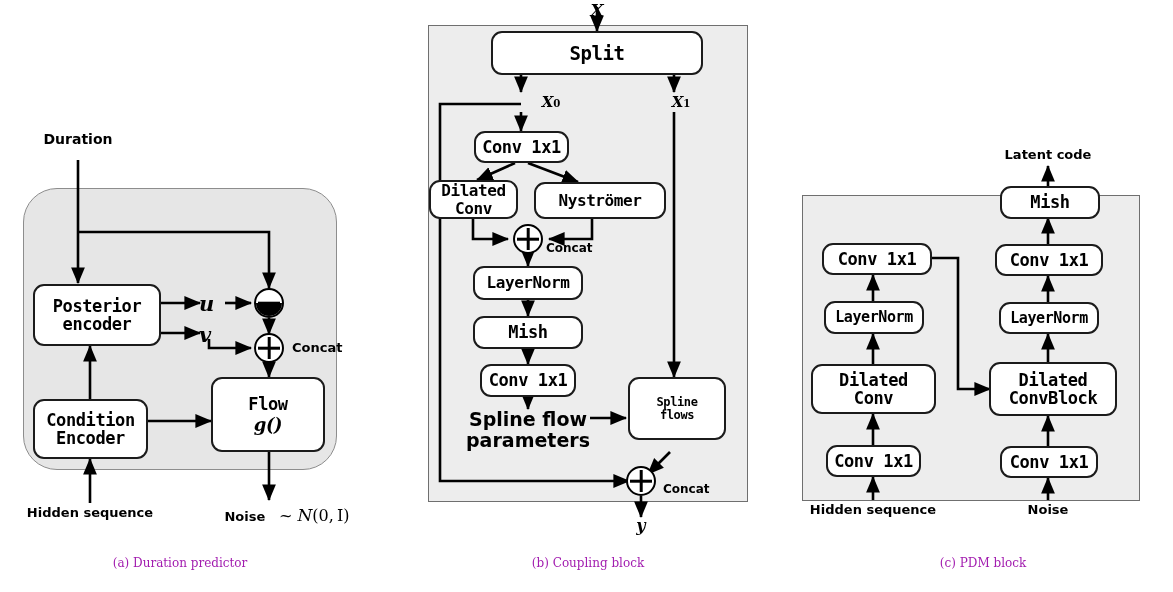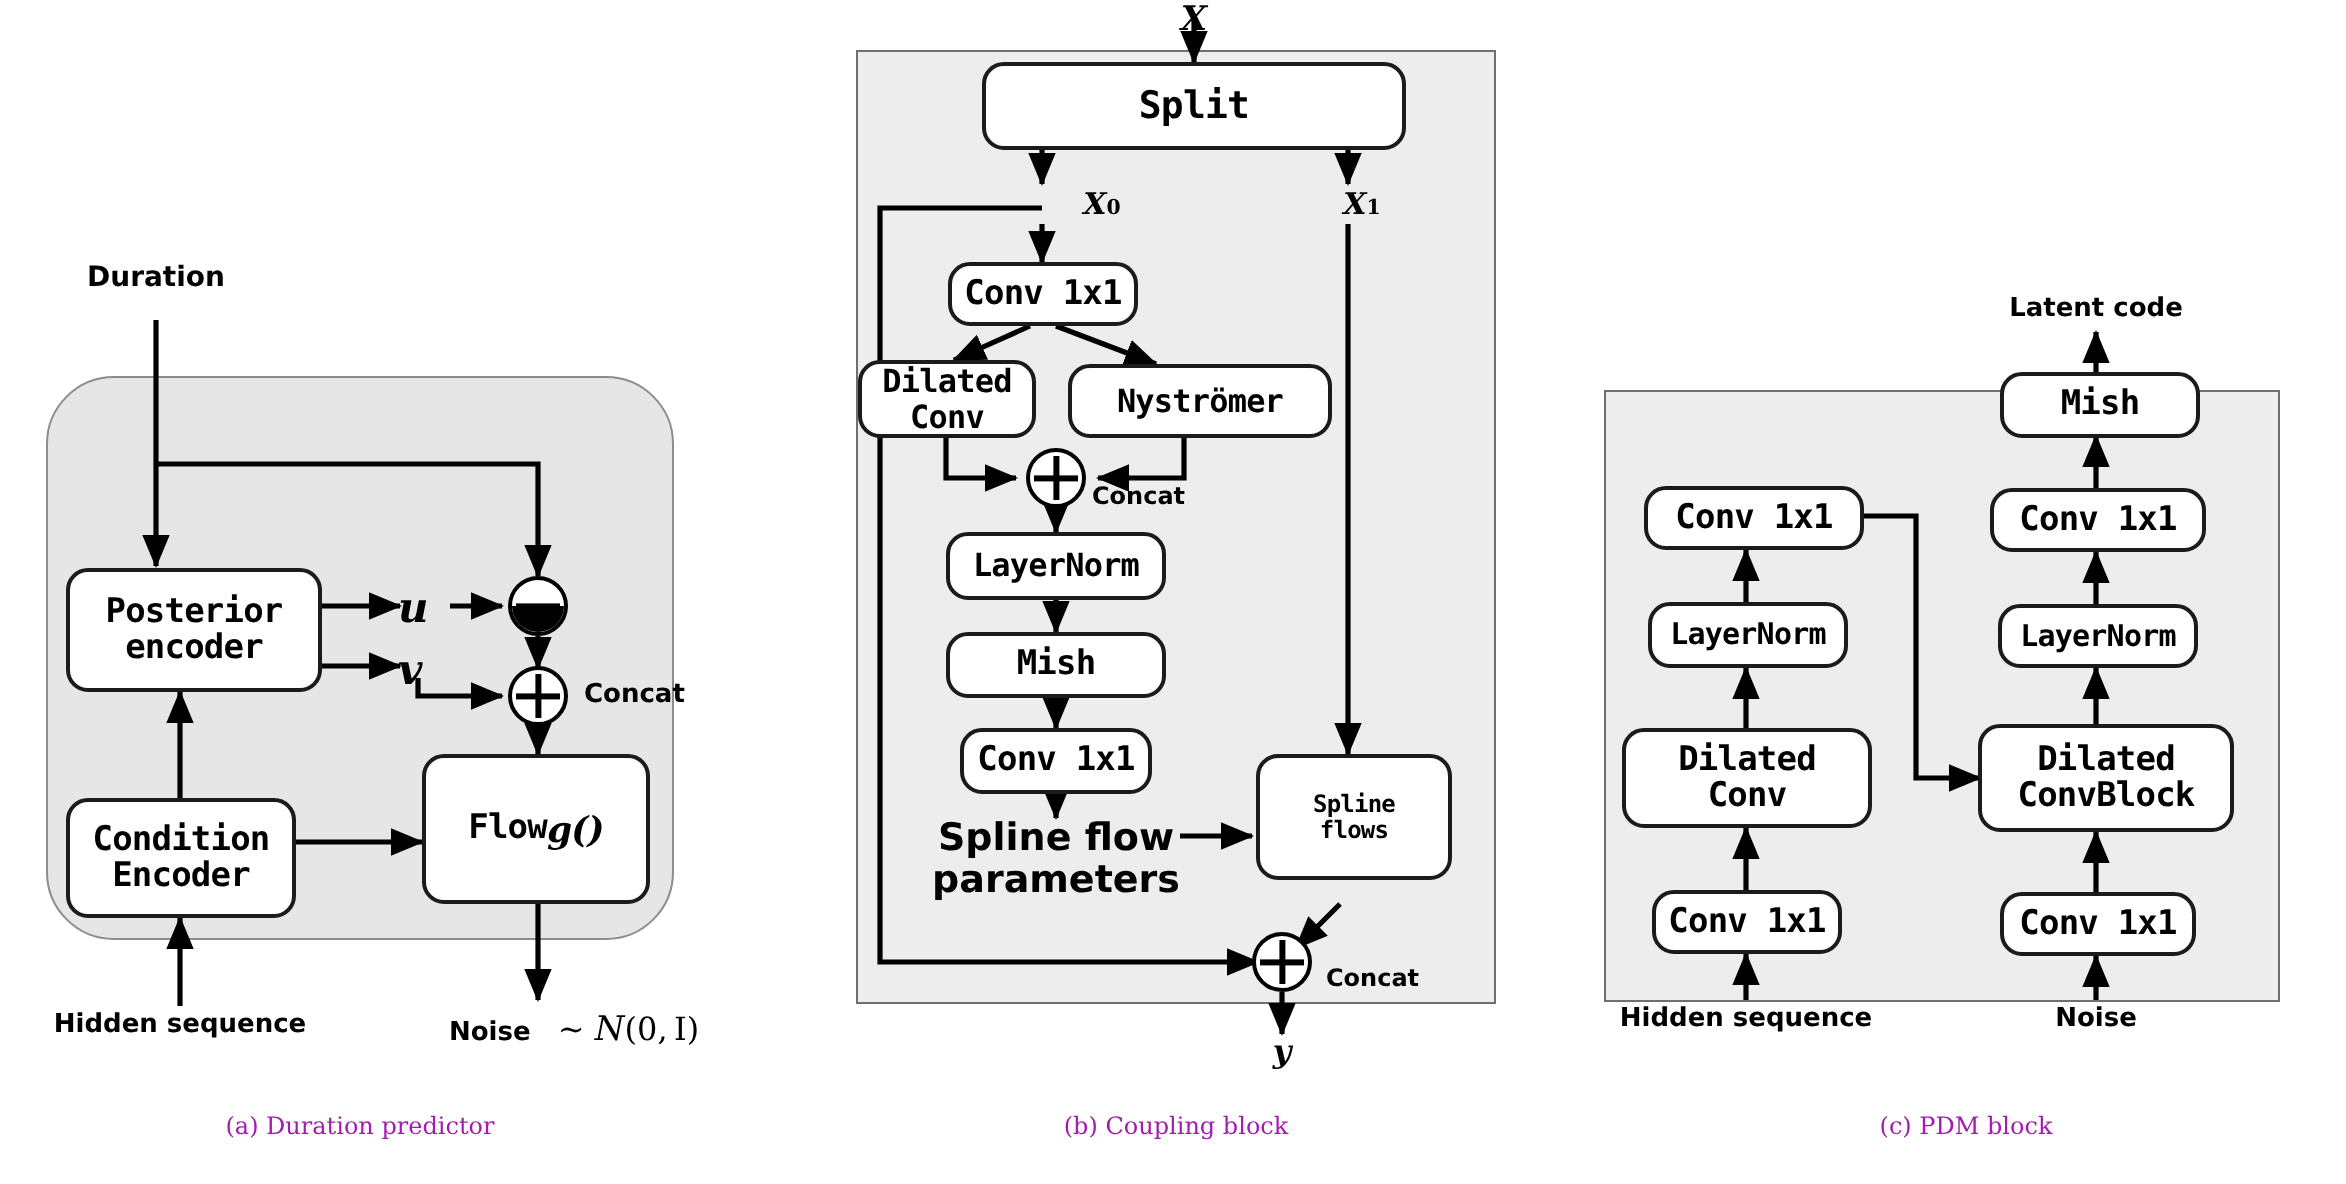--- a/index.html
+++ b/index.html
@@ -134,21 +134,21 @@
 
       <line x1="269" y1="452" x2="269" y2="500" marker-end="url(#ah)"></line>
     </g>
   </svg>
 
   <div class="node" style="left:33px;top:399px;width:115px;height:60px;font-size:17px;">Condition
 Encoder</div>
   <div class="node" style="left:33px;top:284px;width:128px;height:62px;font-size:17px;">Posterior
 encoder</div>
 
-  <div class="node" style="left:211px;top:377px;width:114px;height:75px;font-size:17px;flex-direction:row;">
+  <div class="node" style="left:211px;top:377px;width:114px;height:75px;font-size:17px;flex-direction:column;">
     <span>Flow</span>
     <span style="font-family:'DejaVu Serif',serif;font-style:italic;font-size:18px;margin-top:2px;">g()</span>
   </div>
 
   <div class="op minus" style="left:254px;top:288px;">
       <span class="fillb"></span>
     </div>
   <div class="op plus" style="left:254px;top:333px;"></div>
 
   <div class="math" style="left:199px;top:291px;font-size:21px;">u</div>

